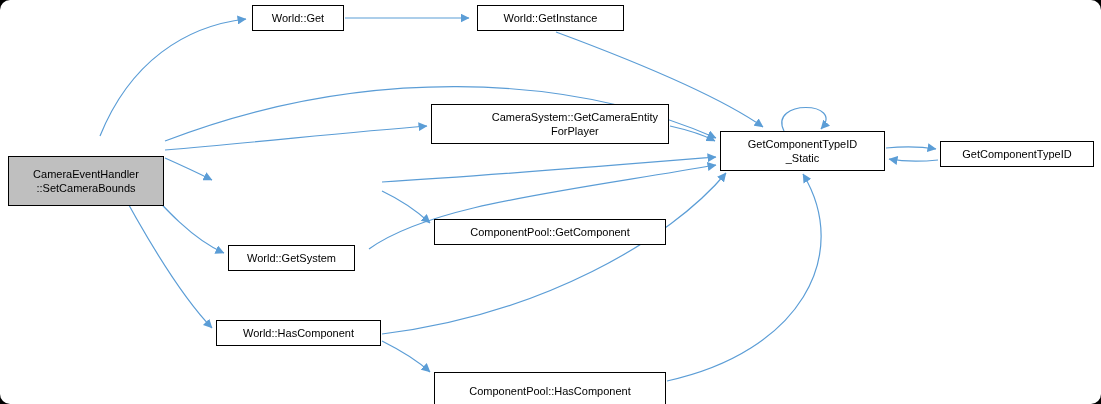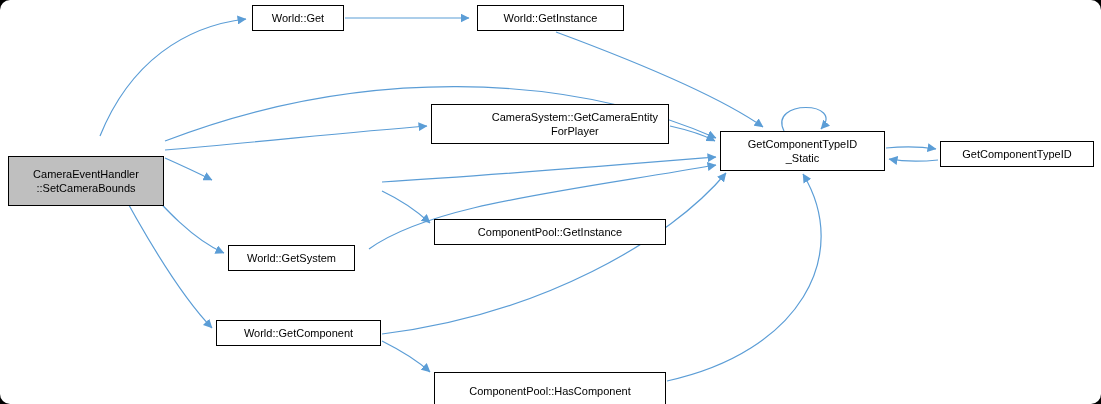--- a/index.html
+++ b/index.html
@@ -97,29 +97,29 @@
     <span>World::GetInstance</span>
   </div>
 
   <div class="node pos-d">
     <span>CameraSystem::GetCameraEntity
 ForPlayer</span>
   </div>
 
 
   <div class="node pos-f">
-    <span>ComponentPool::GetInstance</span>
+    <span>ComponentPool::GetComponent</span>
   </div>
 
   <div class="node pos-g">
     <span>World::GetSystem</span>
   </div>
 
   <div class="node pos-h">
-    <span>World::GetComponent</span>
+    <span>World::HasComponent</span>
   </div>
 
   <div class="node pos-i">
     <span>ComponentPool::HasComponent</span>
   </div>
 
   <div class="node pos-j">
     <span>GetComponentTypeID
 _Static</span>
   </div>

